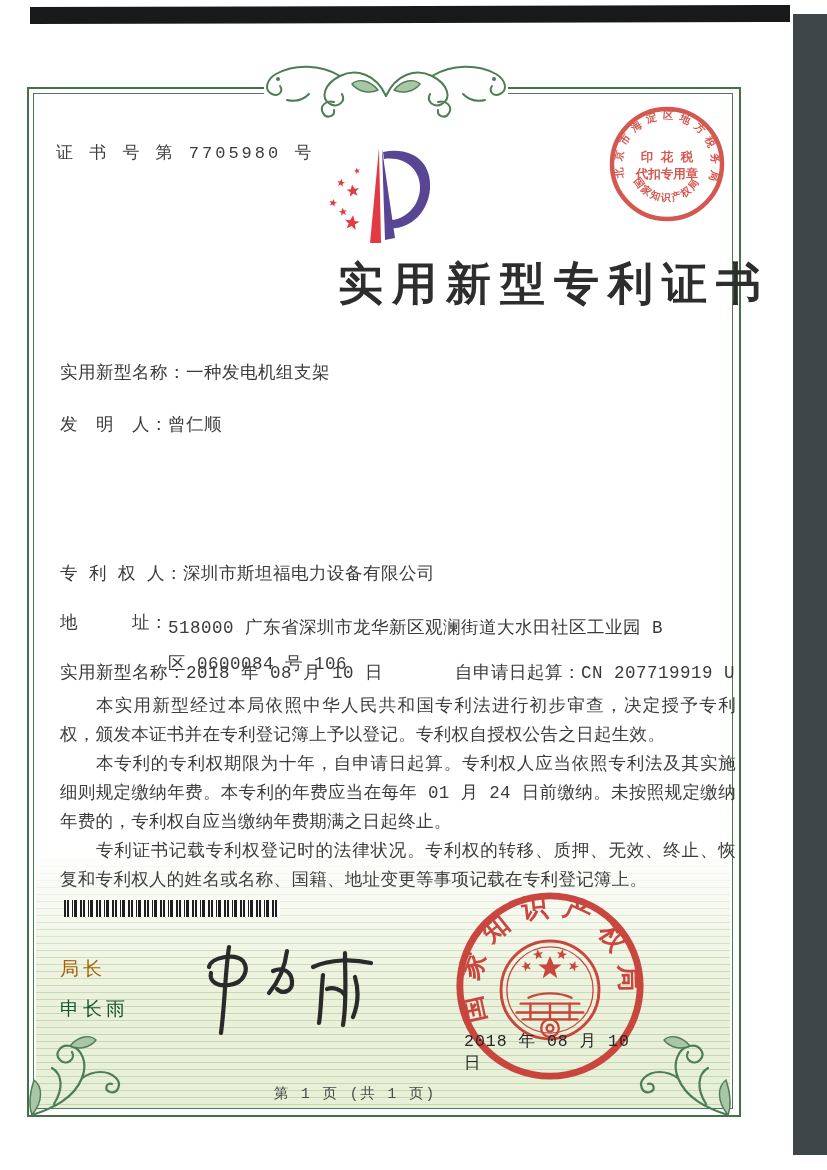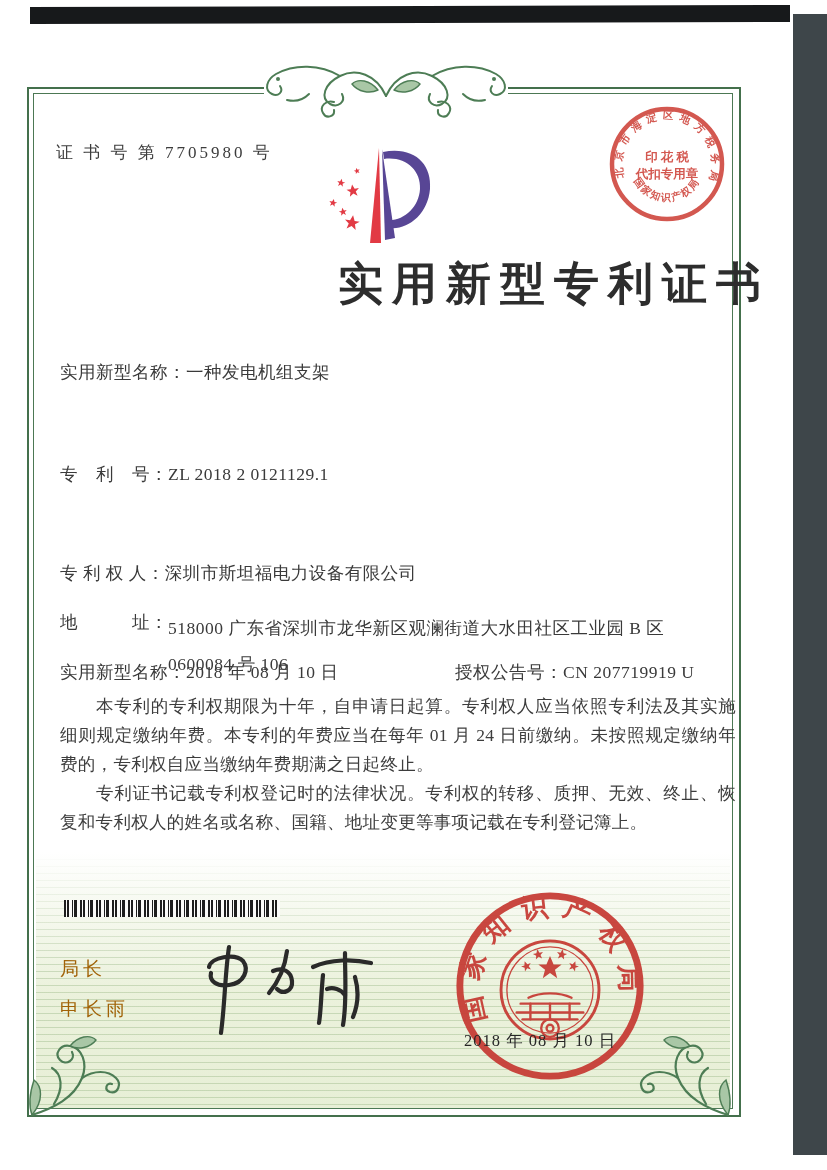--- a/index.html
+++ b/index.html
@@ -1,17 +1,17 @@
 <!DOCTYPE html>
 <html><head>
 <meta charset="utf-8">
 <style>
   html,body{margin:0;padding:0;}
   .canvas{position:relative;width:827px;height:1170px;background:#ffffff;overflow:hidden;
-          font-family:Liberation Serif, serif;color:#3a3a3a;}
+          font-family:Liberation Mono, monospace;color:#3a3a3a;}
   
   .scan-top{position:absolute;left:30px;top:6px;width:760px;height:17px;background:#17191b;transform:rotate(-.15deg);}
   .scan-right{position:absolute;left:793px;top:14px;width:34px;height:1141px;background:#3e464a;}
   
   .frame-outer{position:absolute;left:27px;top:87px;width:710px;height:1026px;border:2.5px solid #44704c;}
   .frame-inner{position:absolute;left:33px;top:93px;width:698px;height:1014px;border:1px solid #4c7854;}
   
   .guilloche{position:absolute;left:36px;top:852px;width:694px;height:256px;
      background:linear-gradient(180deg,rgba(233,240,216,0) 0%,rgba(233,240,216,.45) 25%,rgba(233,240,216,.9) 55%,#e7efd6 100%);}
   .guilloche-lines{position:absolute;left:36px;top:852px;width:694px;height:256px;
@@ -25,21 +25,21 @@
   .field{position:absolute;left:60px;font-size:17.5px;white-space:nowrap;}
   .field .flabel{letter-spacing:.5px;}
   .field .fvalue{letter-spacing:.5px;}
   .field-addr .fvalue{display:inline-block;white-space:normal;width:500px;vertical-align:top;line-height:36px;}
   .field-right{left:455px;}
   .paras{position:absolute;left:60px;top:692px;width:676px;}
   .paras p{margin:0;font-size:17.5px;line-height:29px;text-indent:2.05em;text-align:justify;letter-spacing:.3px;color:#3d3d3d;}
   .barcode{position:absolute;left:64px;top:900px;width:216px;height:17px;
      background:repeating-linear-gradient(90deg,#1d1d1d 0 2px,#fbfbf9 2px 3px,#1d1d1d 3px 5px,#fbfbf9 5px 8px,#1d1d1d 8px 9px,#fbfbf9 9px 10px,#1d1d1d 10px 13px,#fbfbf9 13px 16px);}
   .director-title{position:absolute;left:60px;top:956px;font-size:19px;letter-spacing:4px;color:#a16207;}
-  .director-name{position:absolute;left:60px;top:996px;font-size:19px;letter-spacing:4px;color:#a16207;}
+  .director-name{position:absolute;left:60px;top:996px;font-size:19px;letter-spacing:4px;color:#14532d;}
   .seal-date{position:absolute;left:464px;top:1030px;width:190px;font-size:16.5px;letter-spacing:1px;color:#262626;}
   .footer{position:absolute;left:60px;top:1084px;width:590px;text-align:center;font-size:14.5px;color:#4a4a4a;letter-spacing:2px;}
   svg{display:block;}
   .abs{position:absolute;}
 </style>
 </head>
 <body>
 
 <div class="canvas">
 
@@ -119,37 +119,38 @@
     </text>
     <text x="60" y="57" text-anchor="middle" font-size="12.5" font-weight="700" fill="#d04a42">印 花 税</text>
     <text x="60" y="74" text-anchor="middle" font-size="12.5" font-weight="700" fill="#d04a42">代扣专用章</text>
   </svg>
 
   <div class="title">实用新型专利证书</div>
 
   <div class="field" style="top:360px">
     <span class="flabel">实用新型名称：</span><span class="fvalue">一种发电机组支架</span>
   </div>
-  <div class="field" style="top:462px">
-    <span class="flabel">专　利　号：</span><span class="fvalue">ZL 2018 2 0121129.1</span>
+  <div class="field" style="top:412px">
+    <span class="flabel">发　明　人：</span><span class="fvalue">曾仁顺</span>
   </div>
   <div class="field" style="top:561px">
     <span class="flabel">专 利 权 人：</span><span class="fvalue">深圳市斯坦福电力设备有限公司</span>
   </div>
   <div class="field field-addr" style="top:610px">
     <span class="flabel">地　　　址：</span><span class="fvalue">518000 广东省深圳市龙华新区观澜街道大水田社区工业园 B 区 0600084 号 106</span>
   </div>
   <div class="field" style="top:660px">
     <span class="flabel">实用新型名称：</span><span class="fvalue">2018 年 08 月 10 日</span>
   </div>
   <div class="field field-right" style="top:660px">
-    <span class="flabel">授权公告号：</span><span class="fvalue">CN 207719919 U</span>
+    <span class="flabel">自申请日起算：</span><span class="fvalue">CN 207719919 U</span>
   </div>
 
   <div class="paras">
+    <p>本实用新型经过本局依照中华人民共和国专利法进行初步审查，决定授予专利权，颁发本证书并在专利登记簿上予以登记。专利权自授权公告之日起生效。</p>
     <p>本专利的专利权期限为十年，自申请日起算。专利权人应当依照专利法及其实施细则规定缴纳年费。本专利的年费应当在每年 01 月 24 日前缴纳。未按照规定缴纳年费的，专利权自应当缴纳年费期满之日起终止。</p>
     <p>专利证书记载专利权登记时的法律状况。专利权的转移、质押、无效、终止、恢复和专利权人的姓名或名称、国籍、地址变更等事项记载在专利登记簿上。</p>
   </div>
 
   <div class="barcode"></div>
 
   <div class="director-title">局长</div>
   <div class="director-name">申长雨</div>
   <svg class="abs" style="left:195px;top:933px;" width="200" height="110" viewBox="0 0 200 110">
     <g stroke="#2a2a2a" stroke-width="4.2" fill="none" stroke-linecap="round" stroke-linejoin="round">
@@ -189,14 +190,15 @@
         <path d="M66,127 h68"></path>
         <path d="M72,134 h56"></path>
         <path d="M80,118 v16 M100,118 v16 M120,118 v16"></path>
         <circle cx="100" cy="143" r="9"></circle>
         <circle cx="100" cy="143" r="3.5"></circle>
       </g>
     </g>
   </svg>
   <div class="seal-date">2018 年 08 月 10 日</div>
 
+  <div class="footer">第 1 页 (共 1 页)</div>
 
 </div>
 
 </body></html>

